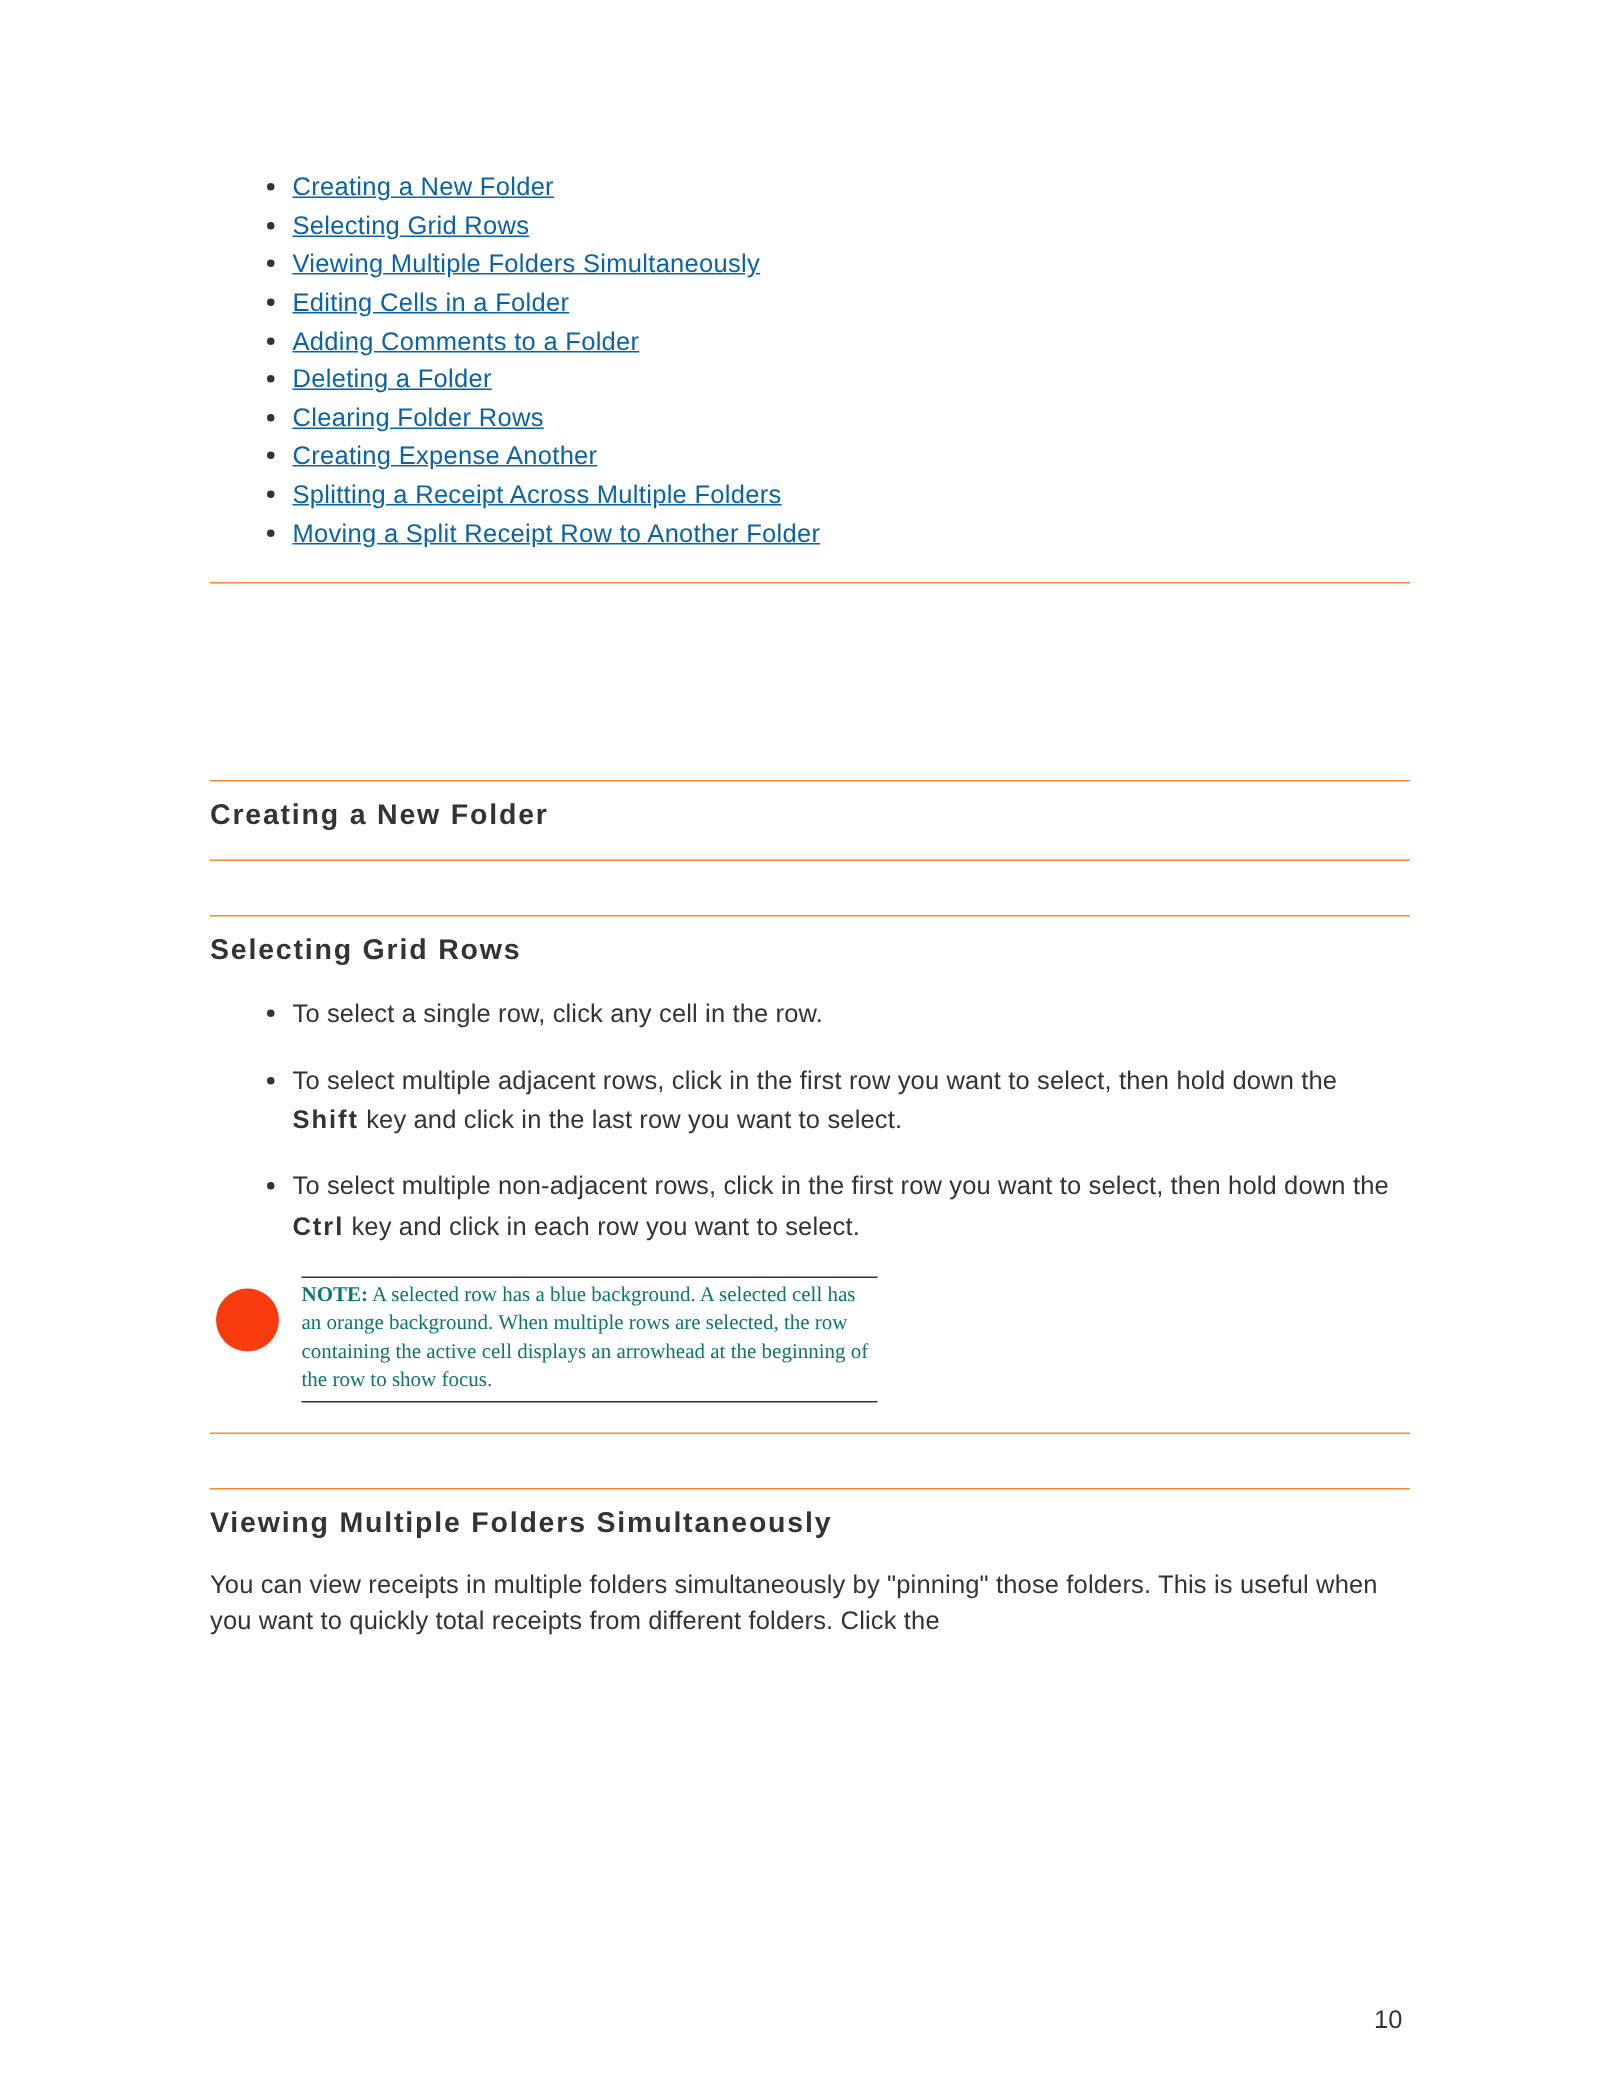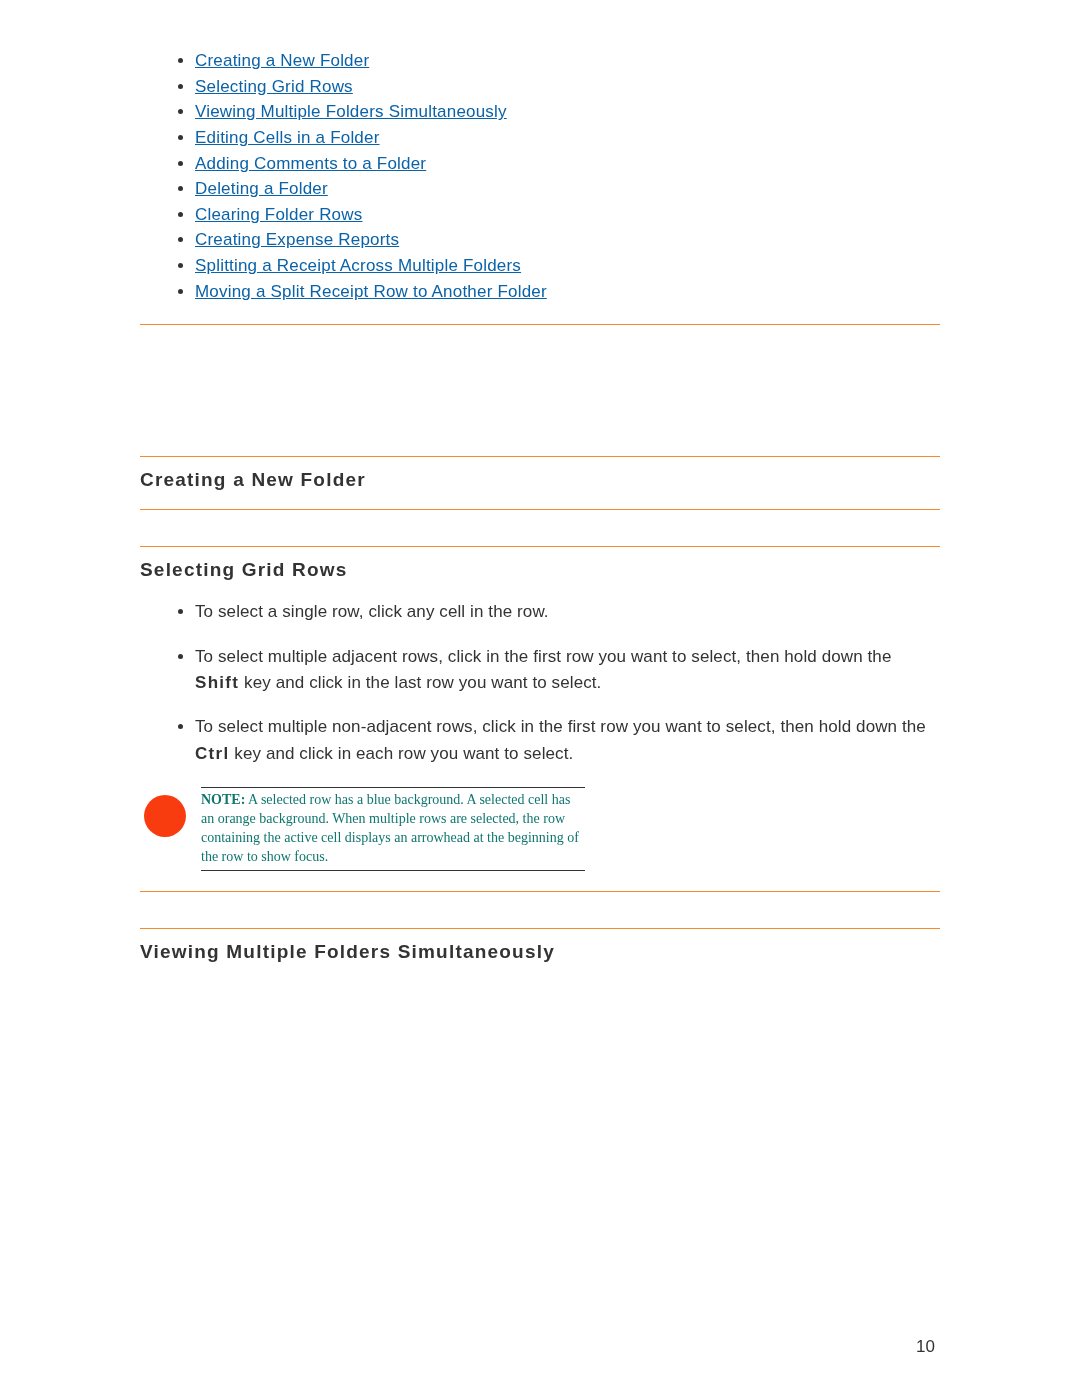--- a/index.html
+++ b/index.html
@@ -4,21 +4,21 @@
 <style>
   body {
     margin: 0;
     padding: 0;
     background: #fff;
     font-family: Arial, Helvetica, sans-serif;
     color: #333;
     width: 1080px;
   }
   .page {
-    padding: 48px 140px 60px 140px;
+    padding: 112px 140px 60px 140px;
     box-sizing: border-box;
     min-height: 1397px;
     position: relative;
     border-radius: 17px;
   }
   ul.toc {
     list-style-type: disc;
     padding-left: 55px;
     margin: 0 0 20px 0;
   }
@@ -107,21 +107,21 @@
 <div class="page">
 
   <ul class="toc">
     <li><a href="#">Creating a New Folder</a></li>
     <li><a href="#">Selecting Grid Rows</a></li>
     <li><a href="#">Viewing Multiple Folders Simultaneously</a></li>
     <li><a href="#">Editing Cells in a Folder</a></li>
     <li><a href="#">Adding Comments to a Folder</a></li>
     <li><a href="#">Deleting a Folder</a></li>
     <li><a href="#">Clearing Folder Rows</a></li>
-    <li><a href="#">Creating Expense Reports</a></li>
+    <li><a href="#">Creating Expense Another</a></li>
     <li><a href="#">Splitting a Receipt Across Multiple Folders</a></li>
     <li><a href="#">Moving a Split Receipt Row to Another Folder</a></li>
   </ul>
 
   <hr class="orange">
   <div class="spacer-big"></div>
   <hr class="orange">
 
   <h2 class="section-title">Creating a New Folder</h2>
 
@@ -145,15 +145,16 @@
     <div class="note-text">
       <b>NOTE:</b><span> A selected row has a blue background. A selected cell has an orange background. When multiple rows are selected, the row containing the active cell displays an arrowhead at the beginning of the row to show focus.</span>
     </div>
   </div>
 
   <hr class="orange">
   <div class="spacer-small"></div>
   <hr class="orange">
 
   <h2 class="section-title">Viewing Multiple Folders Simultaneously</h2>
+  <p class="body">You can view receipts in multiple folders simultaneously by "pinning" those folders. This is useful when you want to quickly total receipts from different folders. Click the</p>
 
   <div class="page-number">10</div>
 </div>
 
 </body></html>

